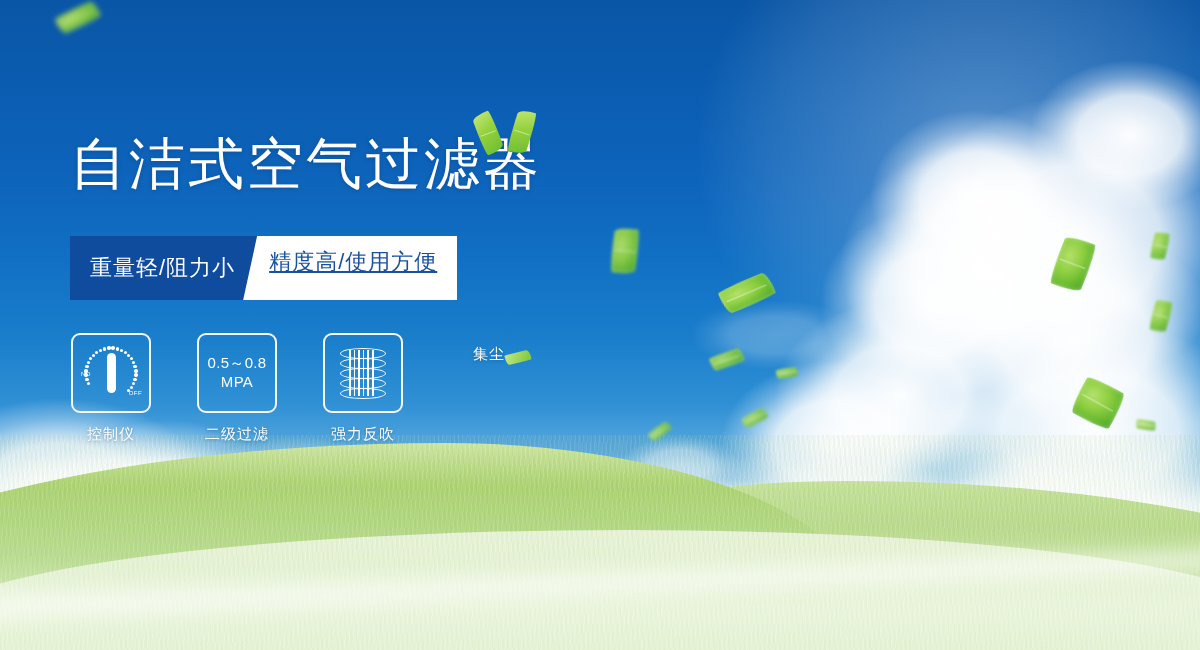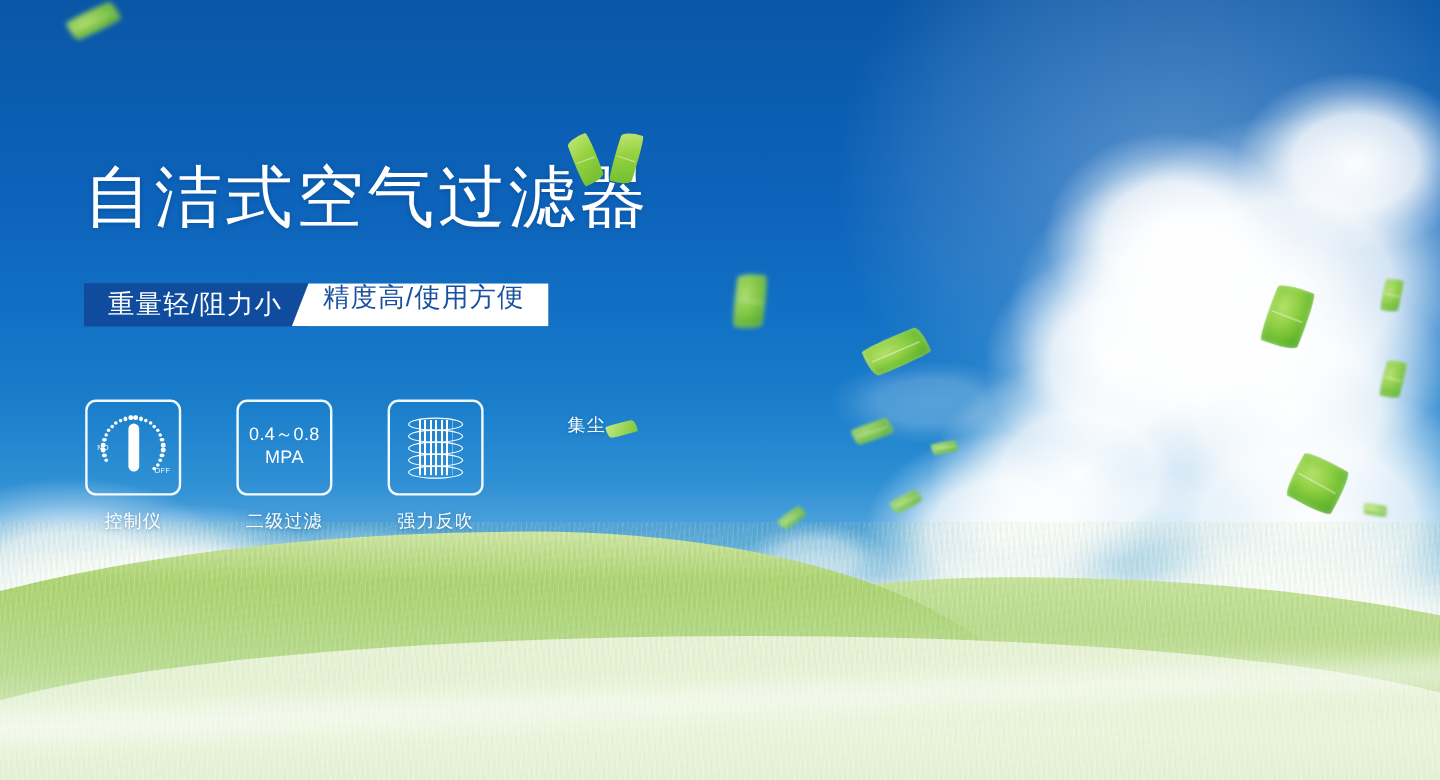--- a/index.html
+++ b/index.html
@@ -175,21 +175,21 @@
     border-radius:86% 14% 86% 14% / 14% 86% 14% 86%;
   }
   .sprout .vein{
     position:absolute; left:12%; top:50%; width:76%; height:1px;
     background:rgba(255,255,255,.45);
   }
 
   
   .slogan-bar{
     position:absolute; left:70px; top:236px;
-    height:36px;
+    height:64px;
     display:flex;
     z-index:6;
     border-radius:24px;
   }
   .slogan-left{
     background:#0f4c9e;
     color:#ffffff;
     font-size:22px;
     letter-spacing:1px;
     display:flex;
@@ -201,20 +201,21 @@
     background:#ffffff;
     color:#19519e;
     font-size:22px;
     letter-spacing:1px;
     display:flex;
     align-items:center;
     padding:0 20px 12px 26px;
     white-space:nowrap;
     clip-path:polygon(14px 0, 100% 0, 100% 100%, 0 100%);
     margin-left:-14px;
+    text-decoration:underline;
   }
 
   
   .features{
     position:absolute; left:70px; top:333px;
     display:flex;
     gap:44px;
     z-index:6;
   }
   .feature{
@@ -479,21 +480,21 @@
             <div class="dot" style="left: 49.9577px; top: 36.8655px;"></div>
             <div class="dot" style="left: 47.7788px; top: 40.6394px;"></div>
             <div class="dot" style="left: 44.9777px; top: 43.9777px;"></div>
           </div>
       </div>
       <div class="feature-label">控制仪</div>
     </div>
 
     <div class="feature">
       <div class="feature-box">
-        <div class="feature-text">0.4～0.8
+        <div class="feature-text">0.5～0.8
 MPA</div>
       </div>
       <div class="feature-label">二级过滤</div>
     </div>
 
     <div class="feature">
       <div class="feature-box">
         <div class="coil">
           <div class="bars"></div>
           <div class="ring" style="top:2px"></div>

